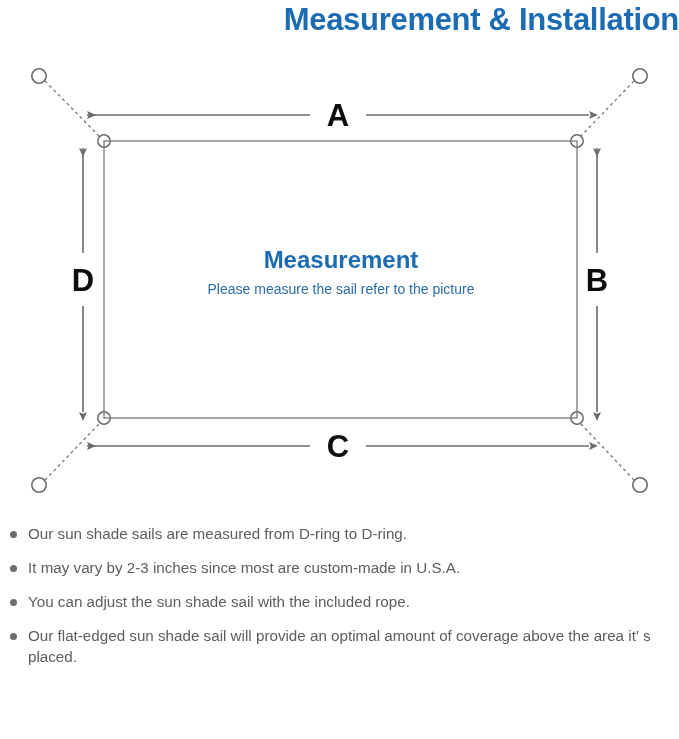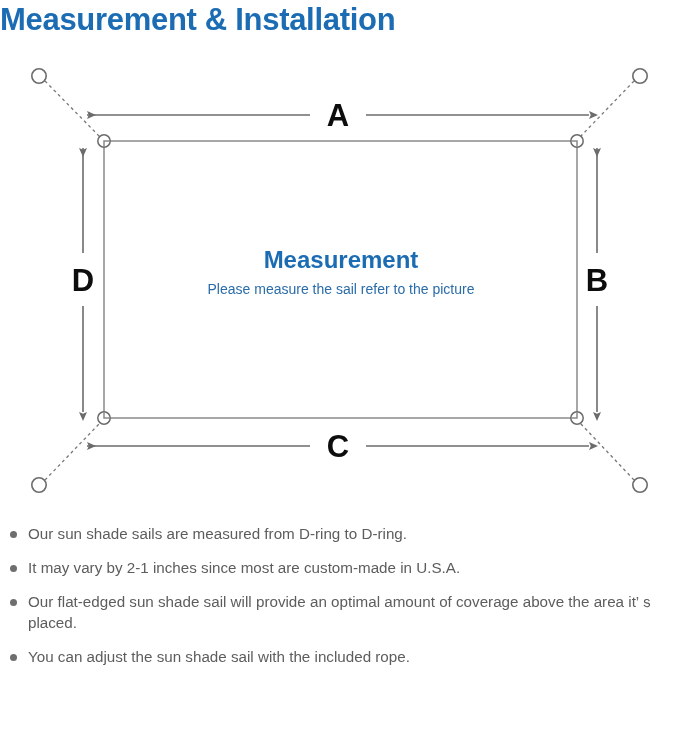--- a/index.html
+++ b/index.html
@@ -14,21 +14,21 @@
     font-family: "Liberation Sans", sans-serif;
     -webkit-font-smoothing: antialiased;
   }
 
   
   #page-title {
     position: absolute;
     left: 0;
     top: 2px;
     width: 679px;
-    text-align: left;
+    text-align: right;
     font-family: "Liberation Sans", sans-serif;
     font-size: 31px;
     font-weight: bold;
     letter-spacing: -0.3px;
     color: #1c6cb4;
     white-space: nowrap;
   }
 
   
   #diagram {
@@ -164,23 +164,23 @@
   </svg>
 </div>
 
 <div id="notes">
   <div class="note-item">
     <span class="note-bullet"></span>
     <span>Our sun shade sails are measured from D-ring to D-ring.</span>
   </div>
   <div class="note-item">
     <span class="note-bullet"></span>
-    <span>It may vary by 2-1 inches since most are custom-made in U.S.A.</span>
+    <span>It may vary by 2-3 inches since most are custom-made in U.S.A.</span>
+  </div>
+  <div class="note-item">
+    <span class="note-bullet"></span>
+    <span>You can adjust the sun shade sail with the included rope.</span>
   </div>
   <div class="note-item">
     <span class="note-bullet"></span>
     <span>Our flat-edged sun shade sail will provide an optimal amount of coverage above the area it’ｓ placed.</span>
   </div>
-  <div class="note-item">
-    <span class="note-bullet"></span>
-    <span>You can adjust the sun shade sail with the included rope.</span>
-  </div>
 </div>
 
 </body></html>

